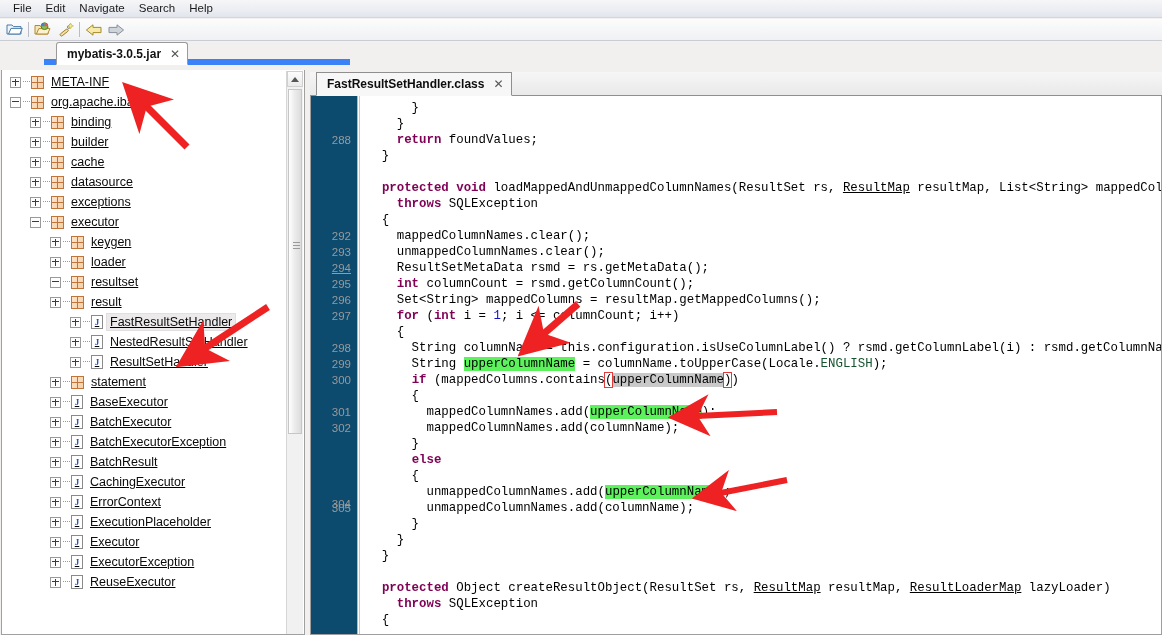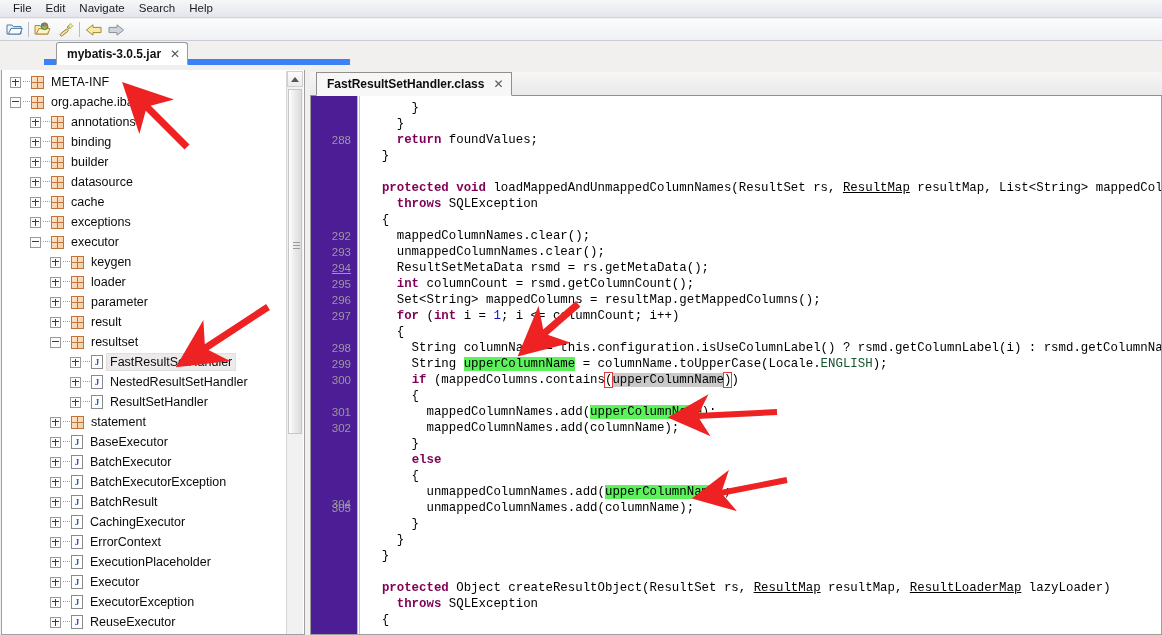--- a/index.html
+++ b/index.html
@@ -111,20 +111,21 @@
     box-sizing: border-box;
     overflow: hidden;
   }
   .tree-scroll {
     position: absolute; left: 0; top: 0;
     width: 286px; height: 100%;
     overflow: hidden;
   }
   .tree {
     padding-top: 2px;
+    text-decoration: underline;
   }
   .trow {
     height: 20px;
     display: flex; align-items: center;
     white-space: nowrap;
     font-size: 12.5px;
     color: #0b0b0b;
     cursor: default;
   }
   .trow.selected .tlabel {
@@ -252,21 +253,21 @@
     width: 852px; height: 539px;
     background: #ffffff;
     border: 1px solid #9e9e9e;
     border-top: none;
     box-sizing: border-box;
     overflow: hidden;
   }
   .gutter {
     position: absolute; left: 0; top: 0;
     width: 47px; height: 100%;
-    background: #4c1d95;
+    background: #0c4a6e;
     border-right: 1px solid #b7b7b7;
     box-sizing: border-box;
   }
   .gutter2 {
     position: absolute; left: 48px; top: 0;
     width: 1px; height: 100%;
     background: #c9c9c9;
   }
   .lineno {
     position: absolute; right: 6px;
@@ -380,57 +381,48 @@
                 </div>
                 <span class="tlabel">org.apache.ibatis</span>
               </div>
               <div class="trow">
                 <div style="width: 28px; flex: 0 0 auto;"></div>
                 <div class="texp plus"></div>
                 <div class="tdots"></div>
                 <div class="ticon">
                   <div class="pkgicon"></div>
                 </div>
-                <span class="tlabel">annotations</span>
+                <span class="tlabel">binding</span>
               </div>
               <div class="trow">
                 <div style="width: 28px; flex: 0 0 auto;"></div>
                 <div class="texp plus"></div>
                 <div class="tdots"></div>
                 <div class="ticon">
                   <div class="pkgicon"></div>
                 </div>
-                <span class="tlabel">binding</span>
+                <span class="tlabel">builder</span>
               </div>
               <div class="trow">
                 <div style="width: 28px; flex: 0 0 auto;"></div>
                 <div class="texp plus"></div>
                 <div class="tdots"></div>
                 <div class="ticon">
                   <div class="pkgicon"></div>
                 </div>
-                <span class="tlabel">builder</span>
+                <span class="tlabel">cache</span>
               </div>
               <div class="trow">
                 <div style="width: 28px; flex: 0 0 auto;"></div>
                 <div class="texp plus"></div>
                 <div class="tdots"></div>
                 <div class="ticon">
                   <div class="pkgicon"></div>
                 </div>
                 <span class="tlabel">datasource</span>
-              </div>
-              <div class="trow">
-                <div style="width: 28px; flex: 0 0 auto;"></div>
-                <div class="texp plus"></div>
-                <div class="tdots"></div>
-                <div class="ticon">
-                  <div class="pkgicon"></div>
-                </div>
-                <span class="tlabel">cache</span>
               </div>
               <div class="trow">
                 <div style="width: 28px; flex: 0 0 auto;"></div>
                 <div class="texp plus"></div>
                 <div class="tdots"></div>
                 <div class="ticon">
                   <div class="pkgicon"></div>
                 </div>
                 <span class="tlabel">exceptions</span>
               </div>
@@ -456,44 +448,35 @@
                 <div style="width: 48px; flex: 0 0 auto;"></div>
                 <div class="texp plus"></div>
                 <div class="tdots"></div>
                 <div class="ticon">
                   <div class="pkgicon"></div>
                 </div>
                 <span class="tlabel">loader</span>
               </div>
               <div class="trow">
                 <div style="width: 48px; flex: 0 0 auto;"></div>
-                <div class="texp plus"></div>
-                <div class="tdots"></div>
-                <div class="ticon">
-                  <div class="pkgicon"></div>
-                </div>
-                <span class="tlabel">parameter</span>
+                <div class="texp"></div>
+                <div class="tdots"></div>
+                <div class="ticon">
+                  <div class="pkgicon"></div>
+                </div>
+                <span class="tlabel">resultset</span>
               </div>
               <div class="trow">
                 <div style="width: 48px; flex: 0 0 auto;"></div>
                 <div class="texp plus"></div>
                 <div class="tdots"></div>
                 <div class="ticon">
                   <div class="pkgicon"></div>
                 </div>
                 <span class="tlabel">result</span>
-              </div>
-              <div class="trow">
-                <div style="width: 48px; flex: 0 0 auto;"></div>
-                <div class="texp"></div>
-                <div class="tdots"></div>
-                <div class="ticon">
-                  <div class="pkgicon"></div>
-                </div>
-                <span class="tlabel">resultset</span>
               </div>
               <div class="trow selected">
                 <div style="width: 68px; flex: 0 0 auto;"></div>
                 <div class="texp plus"></div>
                 <div class="tdots"></div>
                 <div class="ticon">
                   <div class="jicon">J</div>
                 </div>
                 <span class="tlabel">FastResultSetHandler</span>
               </div>

